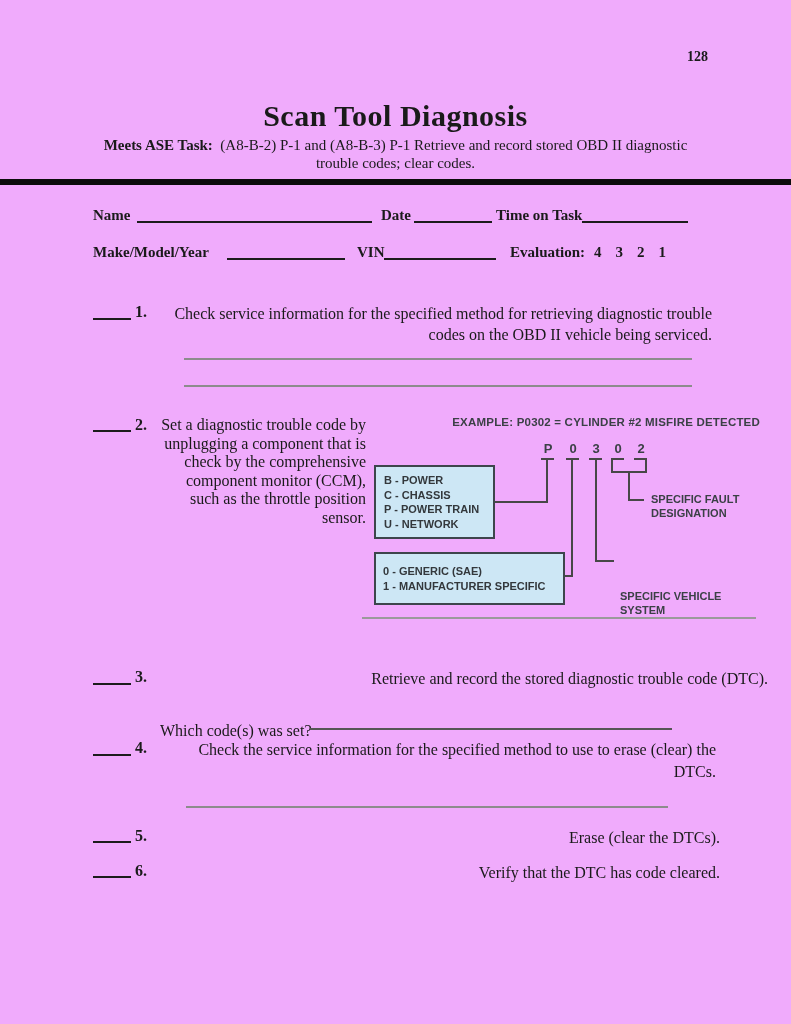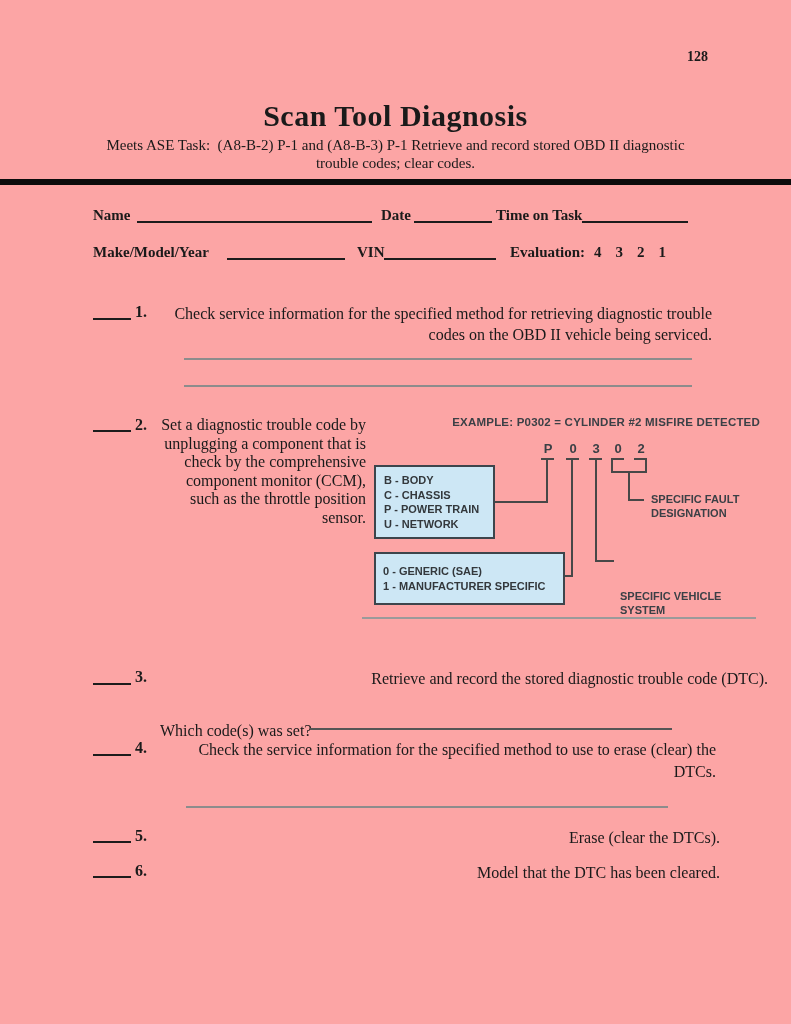--- a/index.html
+++ b/index.html
@@ -1,22 +1,22 @@
 <!DOCTYPE html>
 <html><head>
 <meta charset="utf-8">
 <style>
   * { margin:0; padding:0; box-sizing:border-box; }
   html,body { background:#ffffff; }
   #page {
-    position:relative; width:791px; height:1024px; background:#fca5a5;
+    position:relative; width:791px; height:1024px; background:#f0abfc;
     font-family:"Liberation Serif", serif; color:#1a1a1a; overflow:hidden;
   }
   .abs { position:absolute; }
-  .b { font-weight:normal; }
+  .b { font-weight:bold; }
 
   
   #page-number { top:49px; left:668px; width:40px; text-align:right; font-size:14px; font-weight:bold; }
   #doc-title { top:99px; left:0; width:791px; text-align:center; font-size:30px; font-weight:bold; letter-spacing:0.5px; }
   #subtitle { top:136px; left:0; width:791px; text-align:center; font-size:15px; line-height:18px; }
 
   #thick-rule { top:179px; left:0; width:791px; height:6px; background:#0c0c0c; }
 
   
   .flabel { font-size:15px; font-weight:bold; white-space:nowrap; }
@@ -111,21 +111,21 @@
     <div class="figline" style="left:237px; top:43px; width:2px; height:104px;"></div>
     <div class="figline" style="left:237px; top:145px; width:19px; height:2px;"></div>
 
     <div class="figline" style="left:253px; top:43px; width:2px; height:15px;"></div>
     <div class="figline" style="left:287px; top:43px; width:2px; height:15px;"></div>
     <div class="figline" style="left:253px; top:56px; width:36px; height:2px;"></div>
     <div class="figline" style="left:270px; top:56px; width:2px; height:30px;"></div>
     <div class="figline" style="left:270px; top:84px; width:16px; height:2px;"></div>
 
     <div class="figbox" style="left:16px; top:50px; width:121px; height:74px; padding:6px 0 0 8px;">
-      <div>B - BODY</div>
+      <div>B - POWER</div>
       <div>C - CHASSIS</div>
       <div>P - POWER TRAIN</div>
       <div>U - NETWORK</div>
     </div>
 
     <div class="figbox" style="left:16px; top:137px; width:191px; height:53px; padding:10px 0 0 7px; line-height:15px;">
       <div>0 - GENERIC (SAE)</div>
       <div>1 - MANUFACTURER SPECIFIC</div>
     </div>
 
@@ -152,15 +152,15 @@
   <div class="abs tnum" style="top:739px;">4.</div>
   <div class="abs ttext" style="top:739px; width:556px; line-height:22px;">Check the service information for the specified method to use to erase (clear) the DTCs.</div>
   <div class="abs ansline" style="left:186px; top:806px; width:482px;"></div>
 
   <div class="abs blankline" style="top:841px;"></div>
   <div class="abs tnum" style="top:827px;">5.</div>
   <div class="abs ttext" style="top:827px; width:560px;">Erase (clear the DTCs).</div>
 
   <div class="abs blankline" style="top:876px;"></div>
   <div class="abs tnum" style="top:862px;">6.</div>
-  <div class="abs ttext" style="top:862px; width:560px;">Model that the DTC has been cleared.</div>
+  <div class="abs ttext" style="top:862px; width:560px;">Verify that the DTC has code cleared.</div>
 
 </div>
 
 </body></html>

